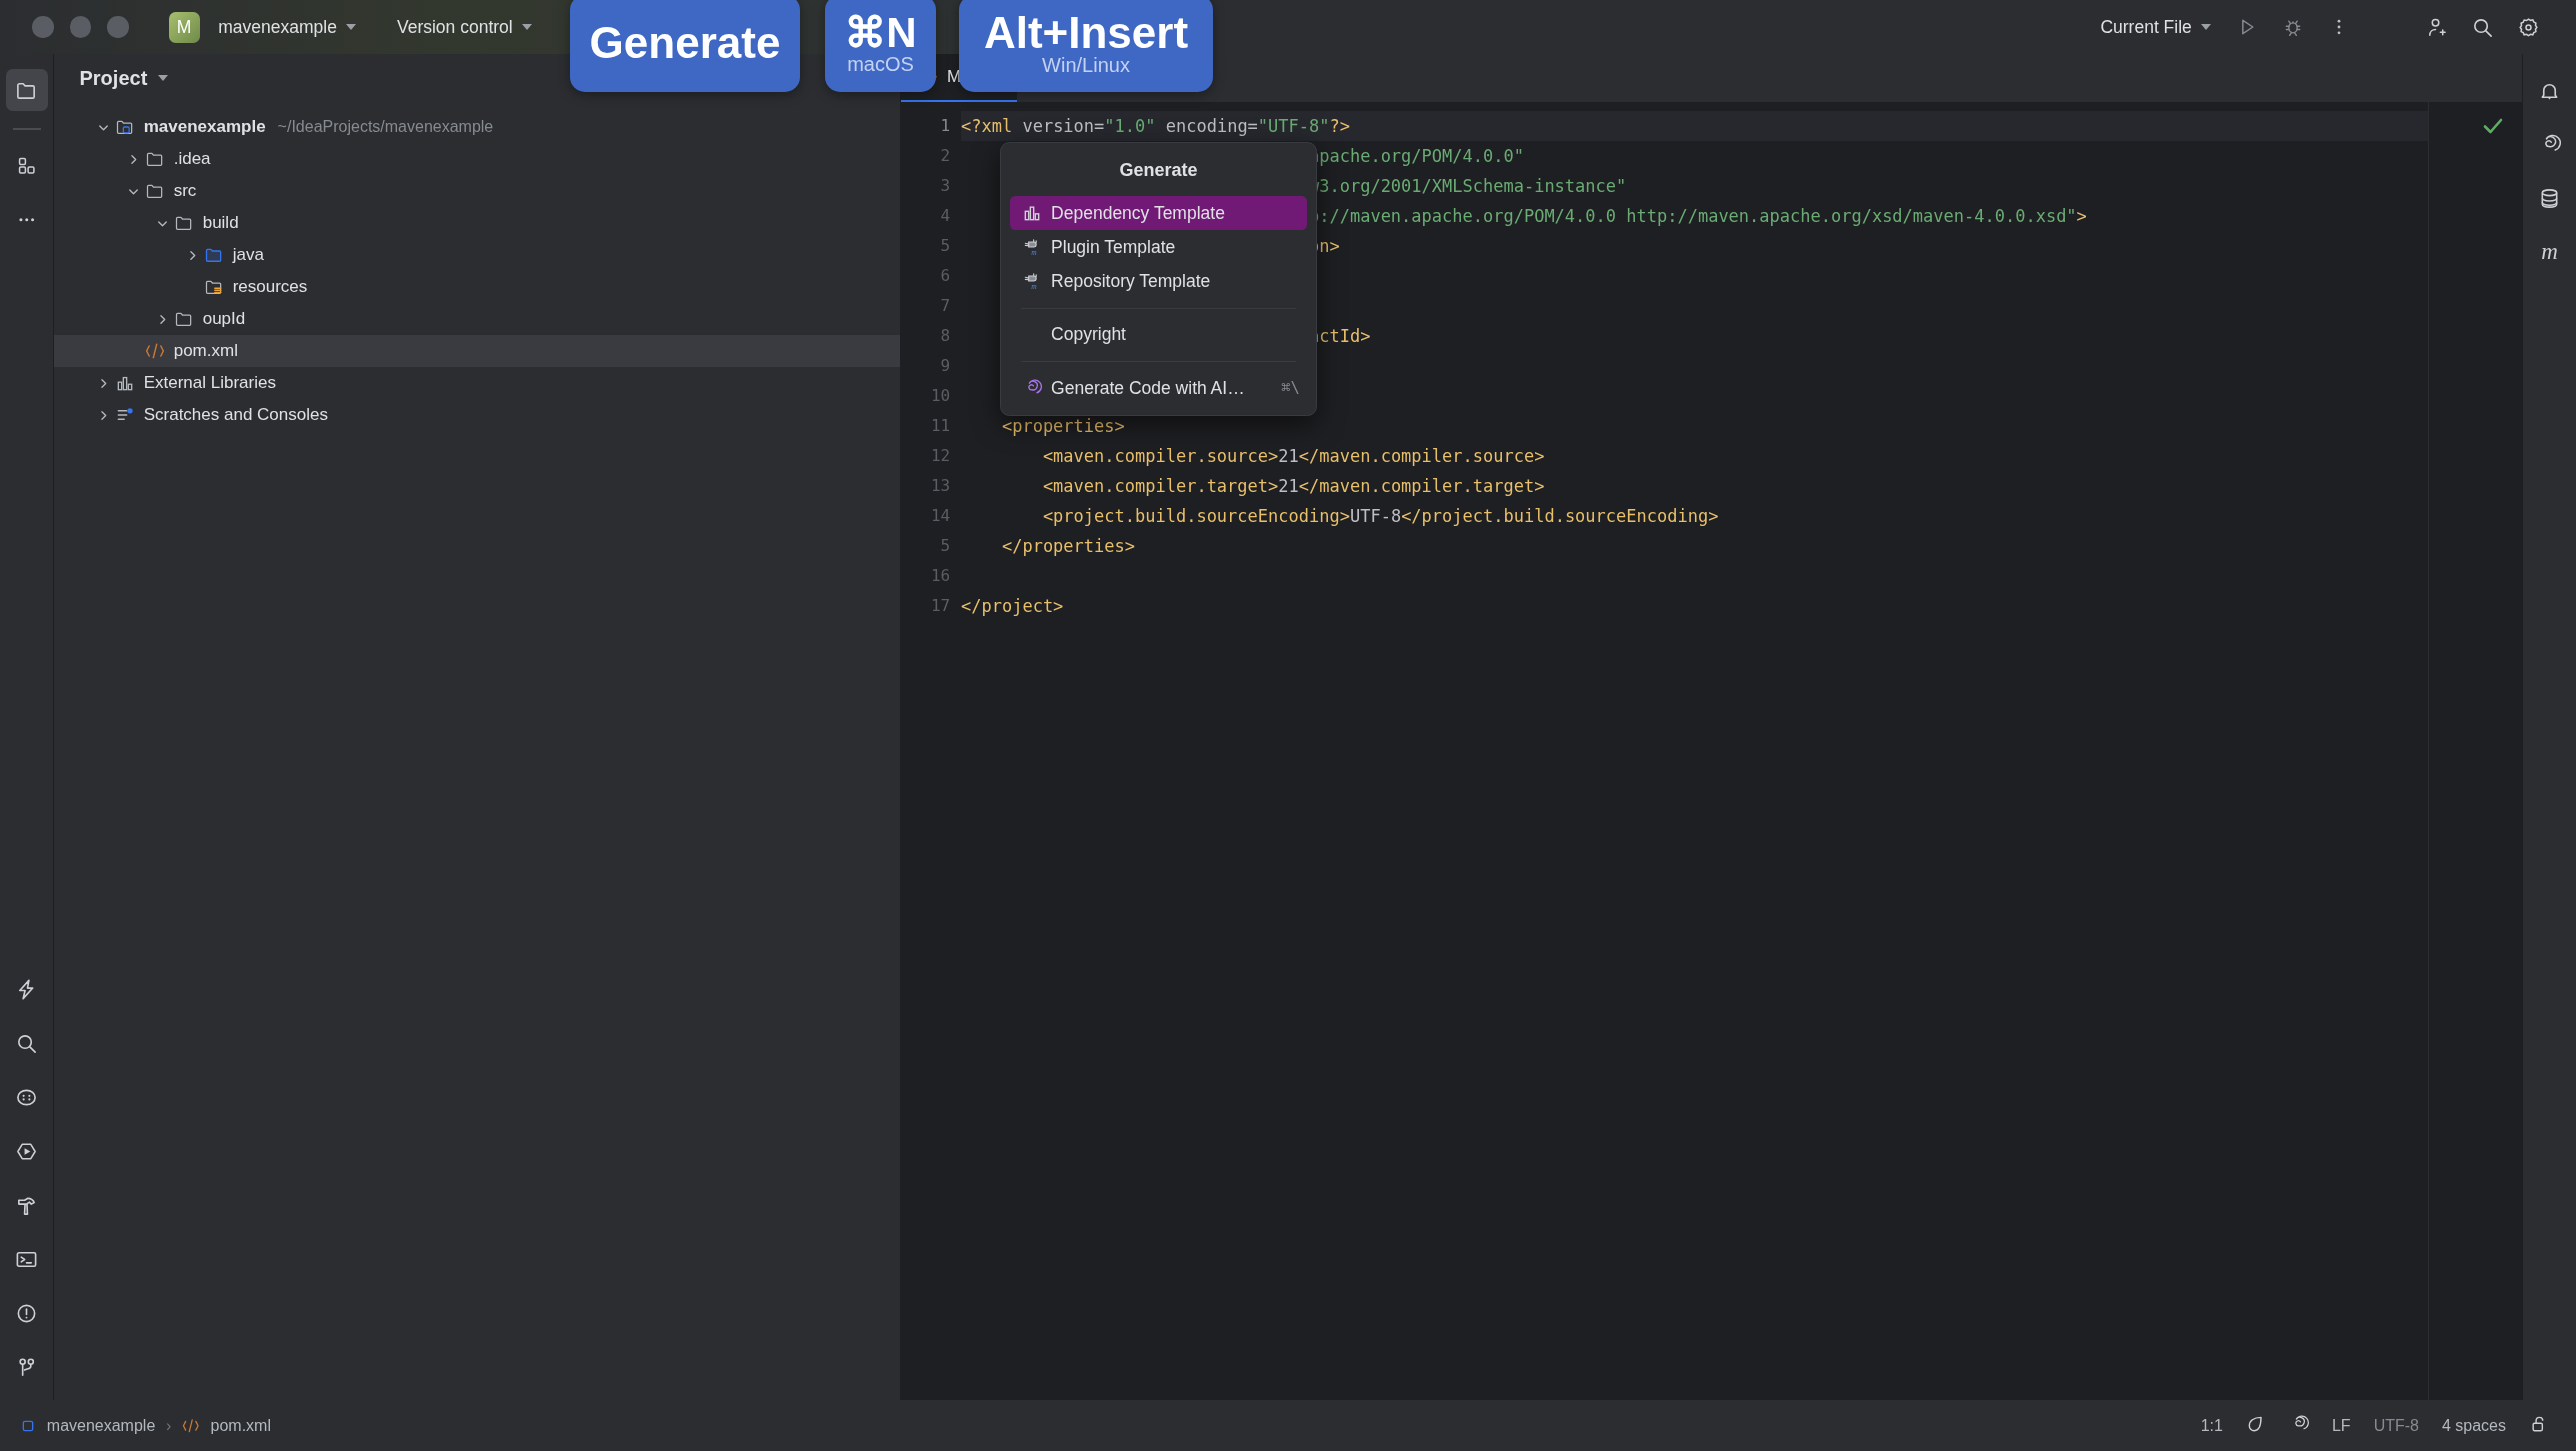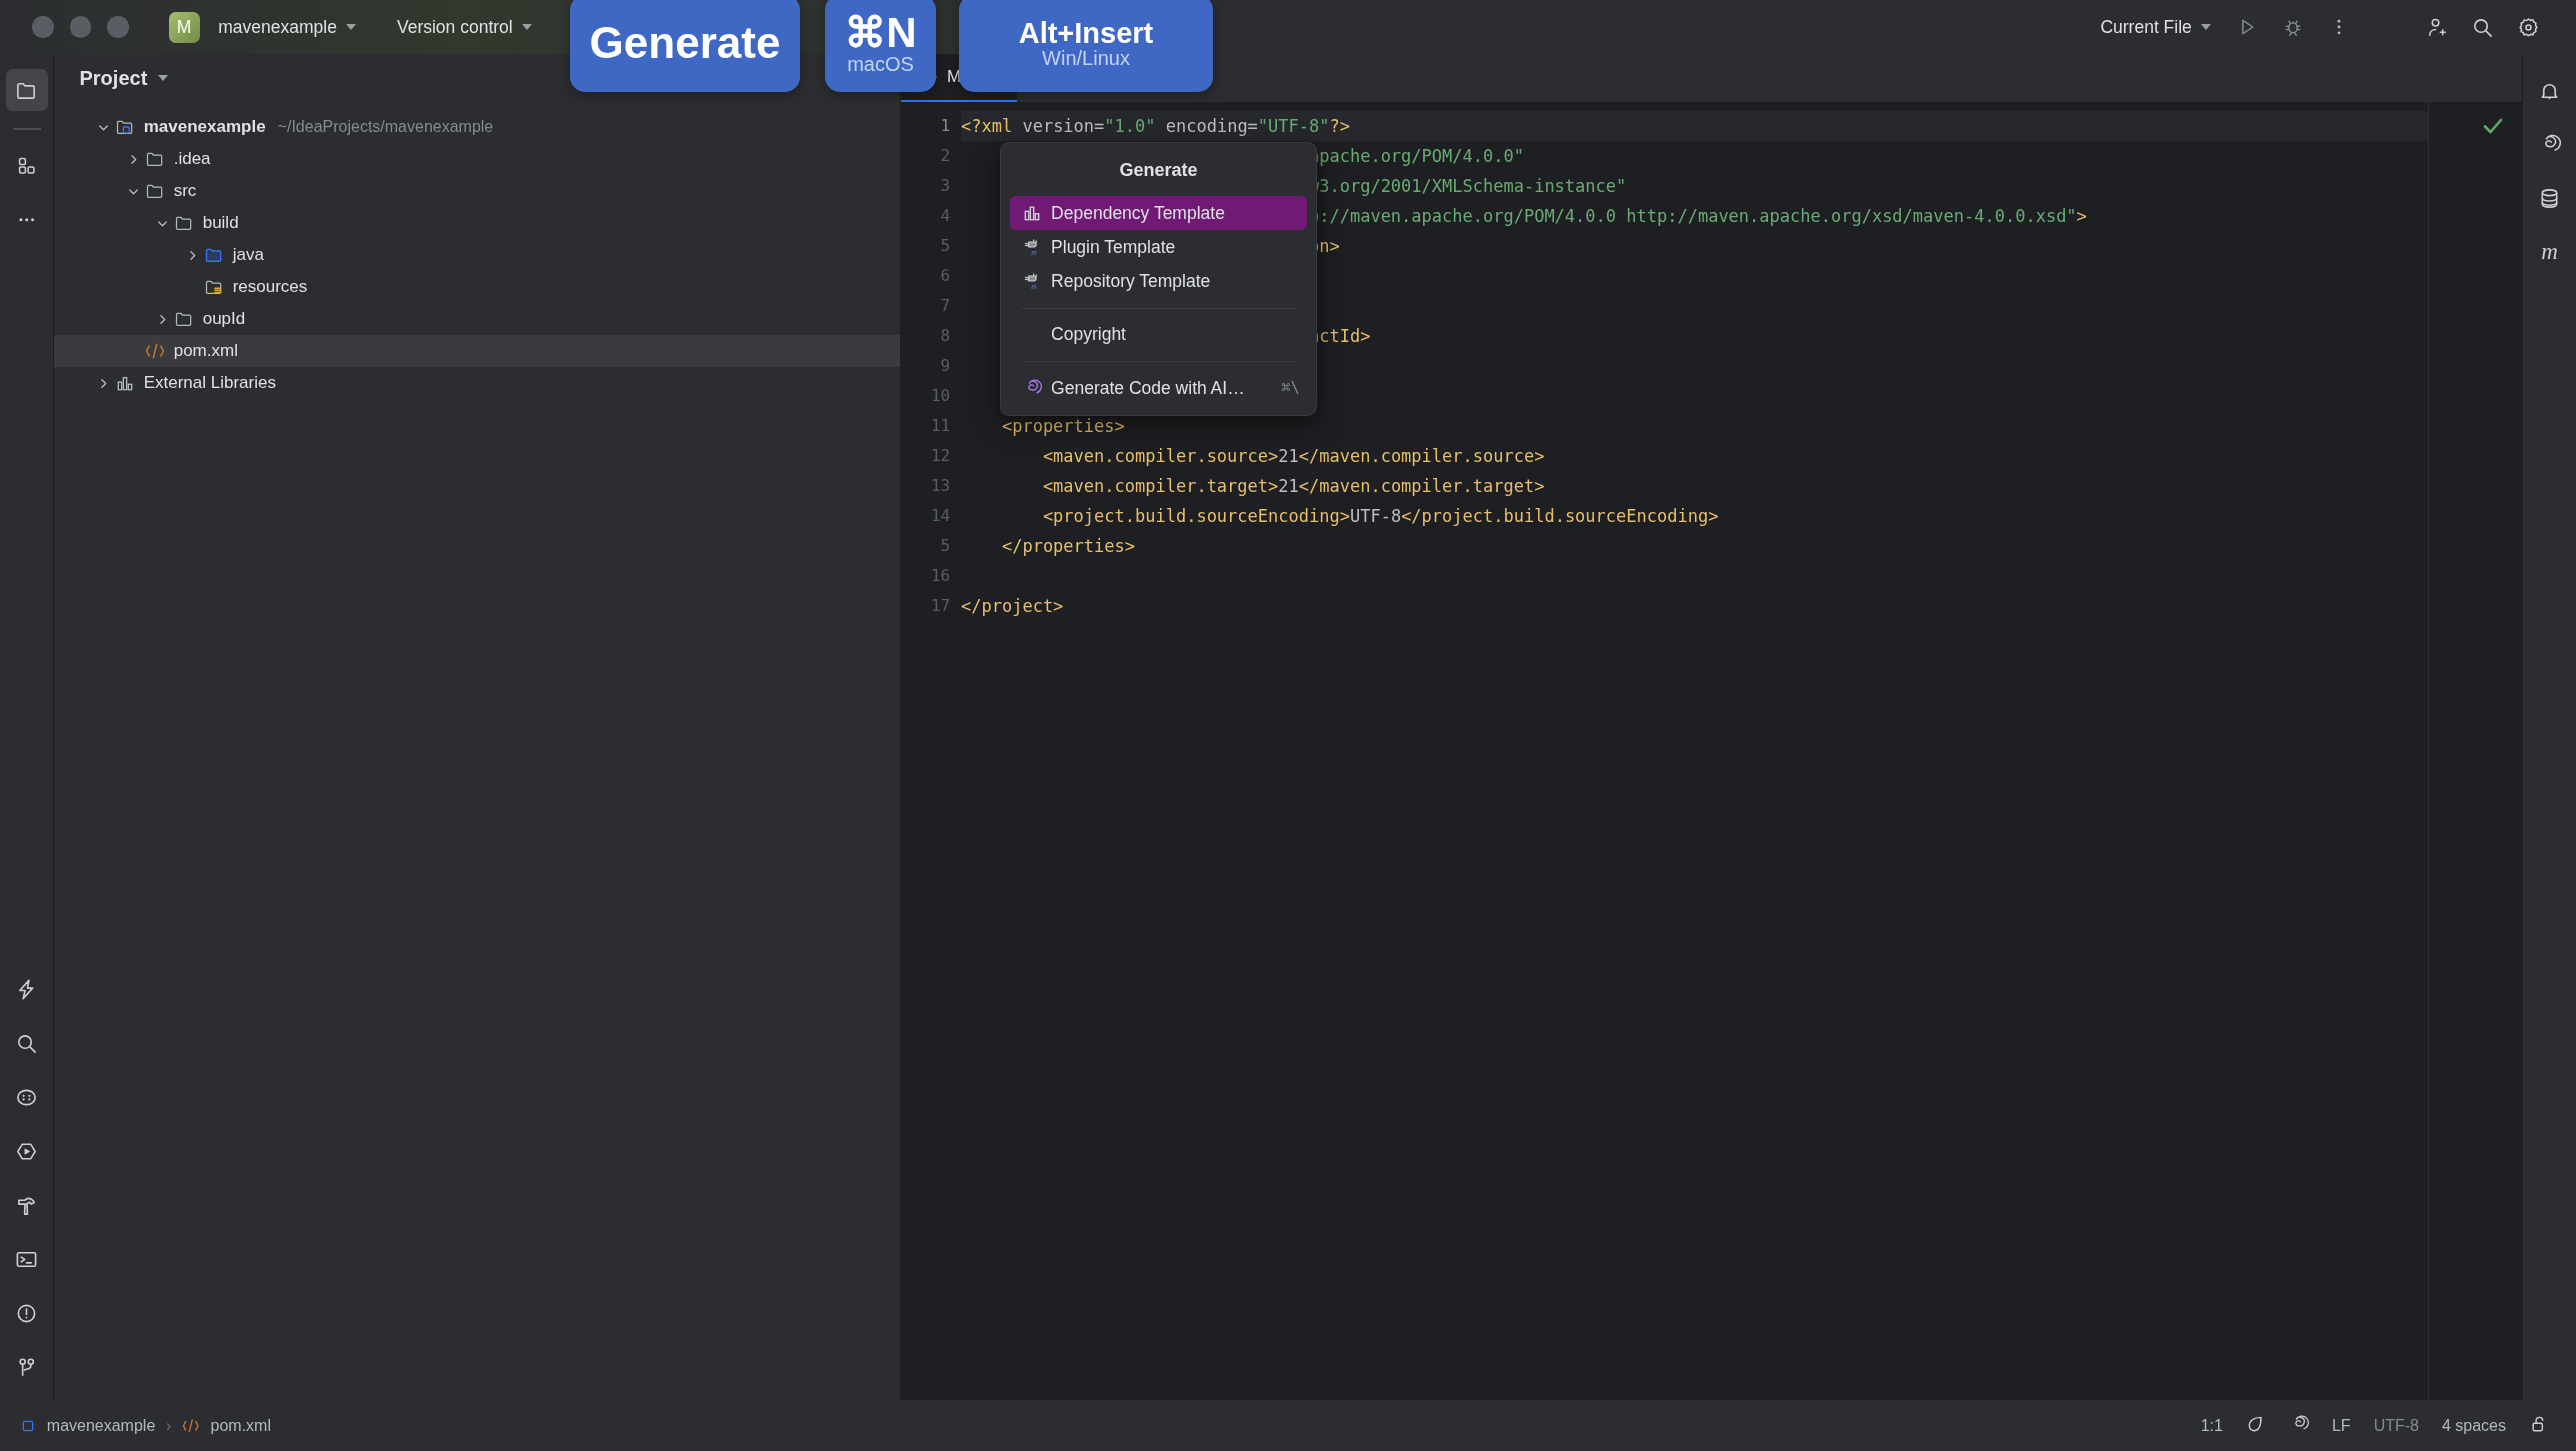--- a/index.html
+++ b/index.html
@@ -153,21 +153,21 @@
     display:flex; flex-direction:column; align-items:center; justify-content:center;
     z-index:60; box-shadow:0 2.7px 12px rgba(0,0,0,.35);
   }
   .badge .main { color:#fff; font-weight:bold; line-height:1; }
   .badge .sub { color:#c3d2f2; font-size:20px; line-height:1; }
   #badge-generate { left:570px; top:-5.4px; width:230px; height:97px; }
   #badge-generate .main { font-size:44px; }
   #badge-mac { left:825px; top:-5.4px; width:111px; height:97px; }
   #badge-mac .main { font-size:42px; }
   #badge-win { left:959px; top:-5.4px; width:254px; height:97px; }
-  #badge-win .main { font-size:29px; }
+  #badge-win .main { font-size:44px; }
 </style>
 </head>
 <body>
 
 <div class="app">
 
   <div class="titlebar">
     <div class="traffic">
       <i></i>
       <i></i>
@@ -431,20 +431,34 @@
               </svg>
             </span>
             <span class="ticon">
               <svg width="20" height="20" viewBox="0 0 24 24">
                 <rect x="4" y="11" width="4" height="9" fill="none" stroke="#b4b8bf" stroke-width="1.6"></rect>
                 <rect x="10" y="5.5" width="4" height="14.5" fill="none" stroke="#b4b8bf" stroke-width="1.6"></rect>
                 <rect x="16" y="13.5" width="4" height="6.5" fill="none" stroke="#b4b8bf" stroke-width="1.6"></rect>
               </svg>
             </span>
             <span class="name">External Libraries</span>
+          </div>
+          <div class="row" style="padding-left: 39px;">
+            <span class="arrow">
+              <svg width="15" height="15" viewBox="0 0 24 24" fill="none" stroke="#b4b8bf" stroke-width="2.2" stroke-linecap="round" stroke-linejoin="round">
+                <path d="M9.5 6 L15.5 12 L9.5 18"></path>
+              </svg>
+            </span>
+            <span class="ticon">
+              <svg width="20" height="20" viewBox="0 0 24 24">
+                <path d="M4 7 h10M4 12 h10M4 17 h7" stroke="#b4b8bf" stroke-width="1.8" stroke-linecap="round"></path>
+                <circle cx="18" cy="7" r="3.2" fill="#3574f0"></circle>
+              </svg>
+            </span>
+            <span class="name">Scratches and Consoles</span>
           </div>
         </div>
     </div>
 
     <div class="editor-wrap">
       <div class="tabs">
         <div class="tab">
           <svg width="17.5" height="17.5" viewBox="0 0 24 24">
               <path d="M5 6 L2 12 L5 18" fill="none" stroke="#cc7832" stroke-width="1.8" stroke-linecap="round" stroke-linejoin="round"></path>
               <path d="M19 6 L22 12 L19 18" fill="none" stroke="#cc7832" stroke-width="1.8" stroke-linecap="round" stroke-linejoin="round"></path>

